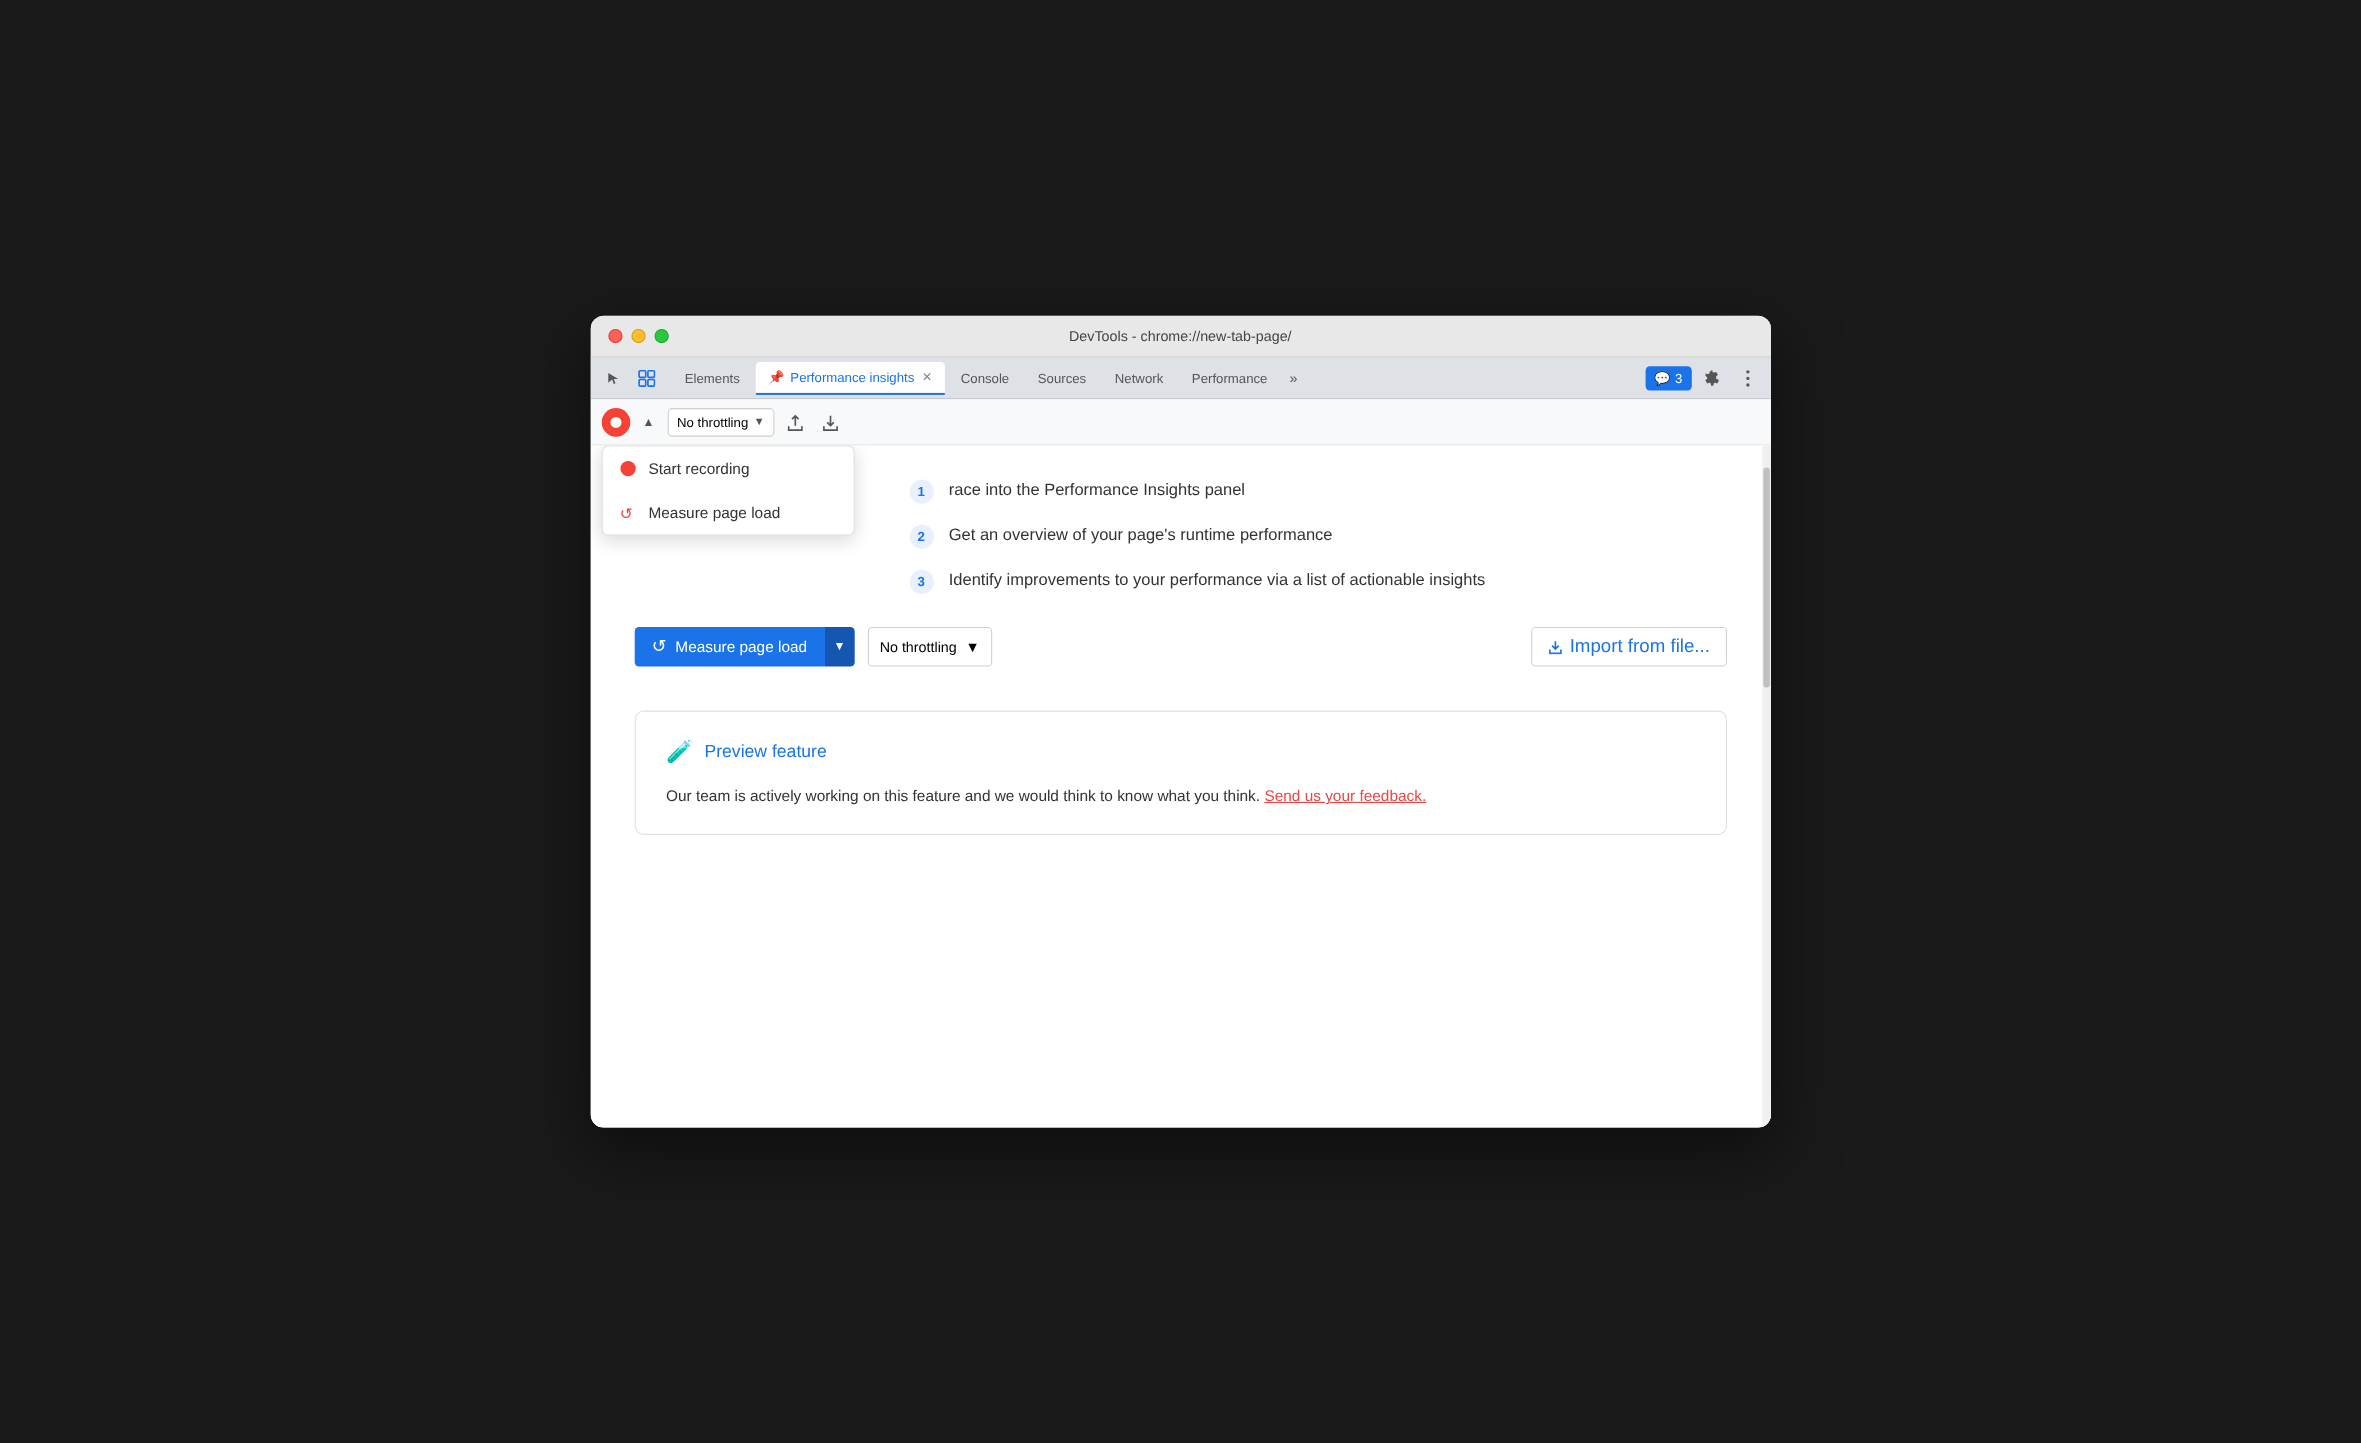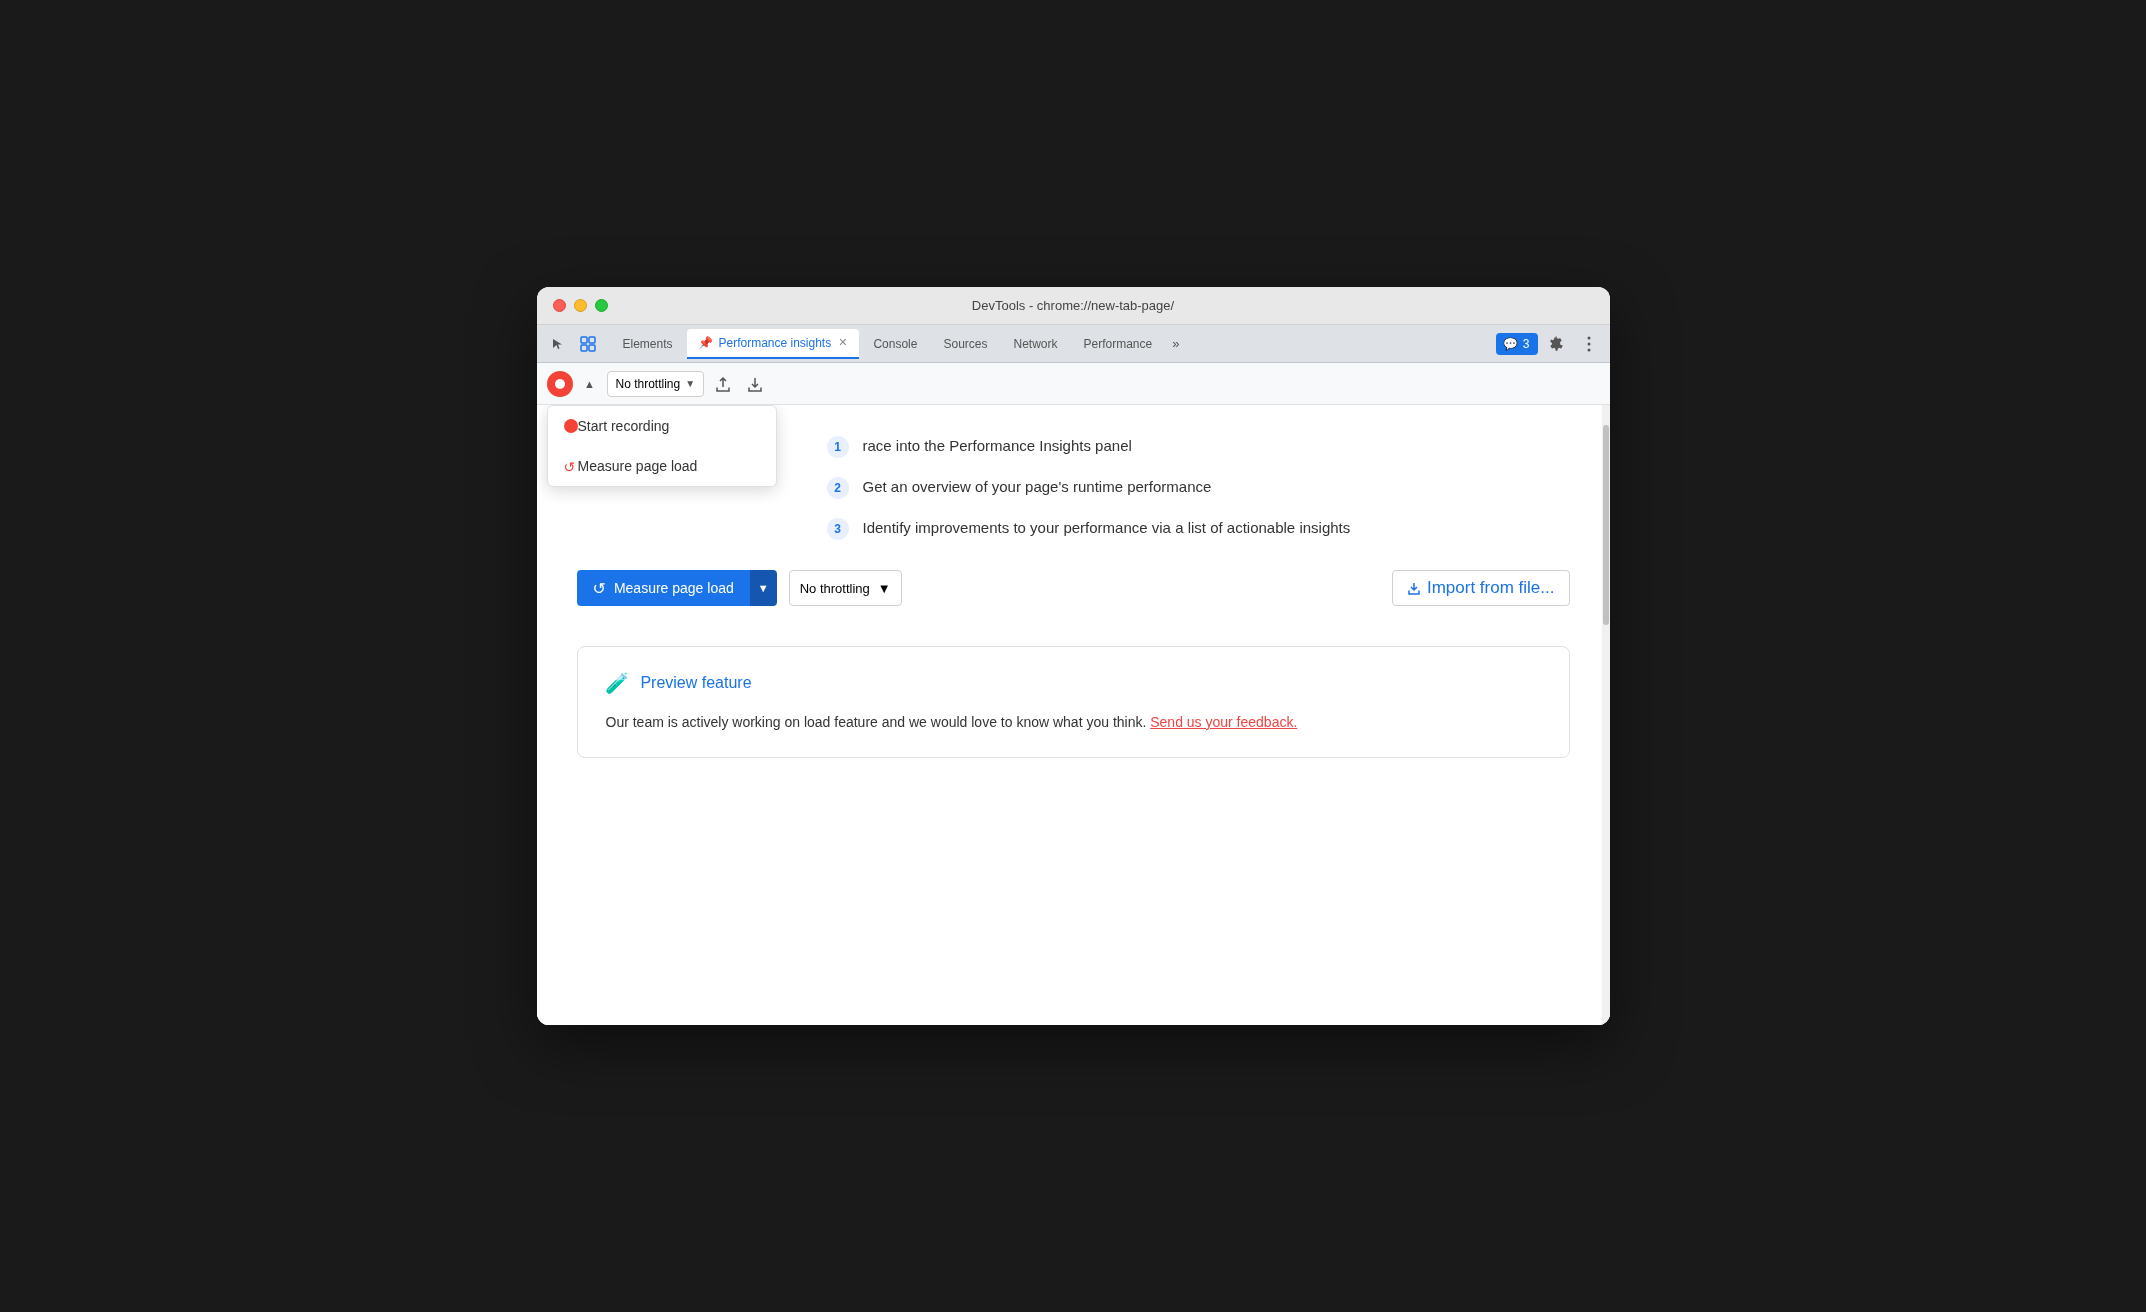--- a/index.html
+++ b/index.html
@@ -229,20 +229,21 @@
       border-radius: 6px;
       box-shadow: 0 4px 16px rgba(0,0,0,0.15);
       width: 230px;
       z-index: 100;
       overflow: hidden;
     }
     .dropdown-item {
       display: flex;
       align-items: center;
       padding: 12px 16px;
+      gap: 12px;
       font-size: 14px;
       color: #333;
       cursor: pointer;
     }
     .dropdown-item .dot-red {
       width: 14px;
       height: 14px;
       background: #f44336;
       border-radius: 50%;
       flex-shrink: 0;
@@ -562,21 +563,21 @@
           <span>Import from file...</span>
         </button>
       </div>
 
       <div class="preview-box">
         <div class="preview-header">
           <span class="flask-icon">🧪</span>
           <span class="preview-title">Preview feature</span>
         </div>
         <p class="preview-text">
-          <span>Our team is actively working on load feature and we would love to know what you think.</span>
+          <span>Our team is actively working on this feature and we would think to know what you think.</span>
           <a class="preview-link">
             <span>Send us your feedback.</span>
           </a>
         </p>
       </div>
 
       <div class="scrollbar">
         <div class="scrollbar-thumb"></div>
       </div>
     </div>

